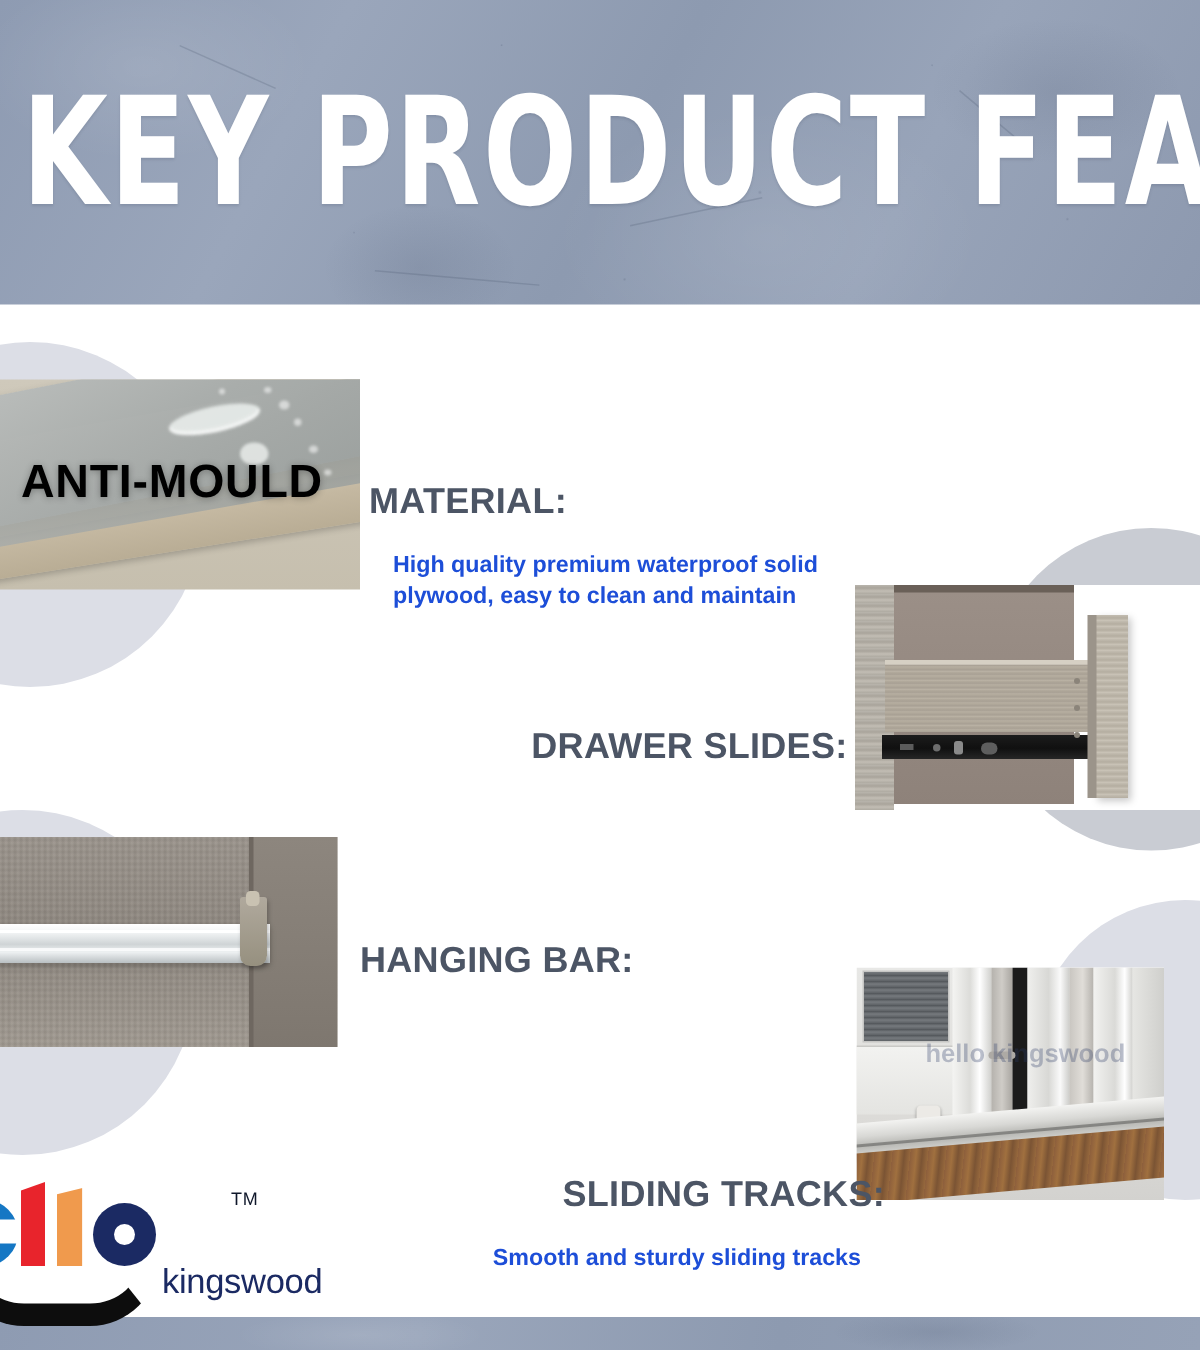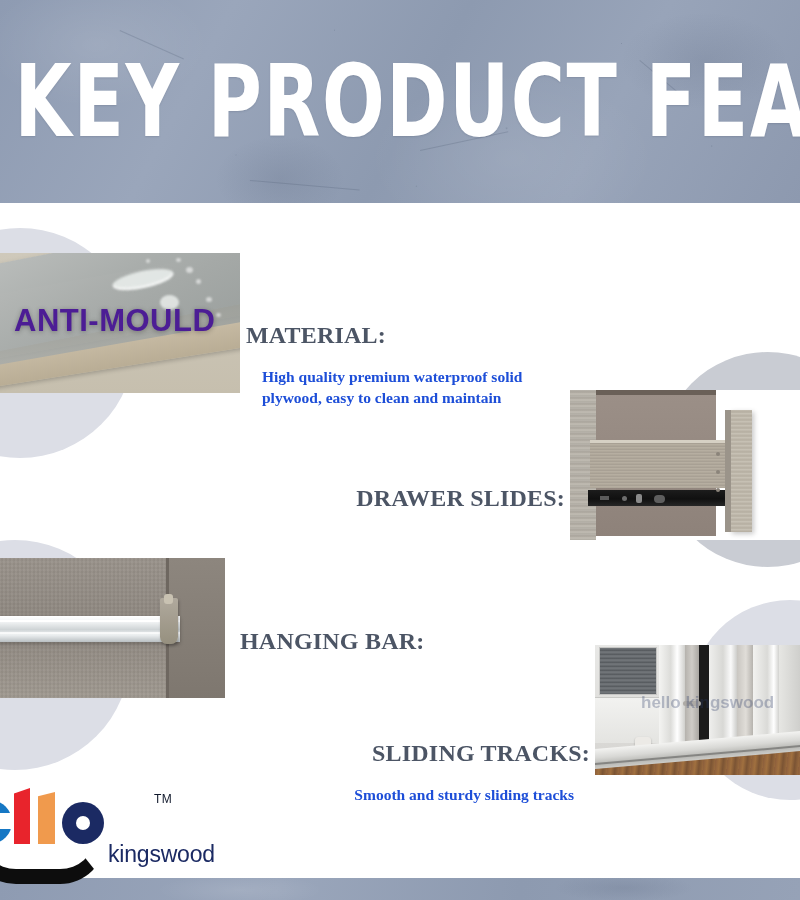--- a/index.html
+++ b/index.html
@@ -97,29 +97,29 @@
 
   
   .dslide { background:#ffffff; }
 
   
   .strack { background:#ffffff; }
 
   
   .photo-label {
     position:absolute; z-index:3;
-    color:#4c1d95;
+    color:#000000;
     font-size:31px; font-weight:bold;
     letter-spacing:.5px;
     text-shadow:0 1px 5px rgba(0,0,0,.30);
     white-space:nowrap;
   }
 
   
-  .feature { position:absolute; z-index:4;font-family:Liberation Serif, serif; }
+  .feature { position:absolute; z-index:4; }
   .feature h2 {
     font-size:24px; font-weight:bold;
     color:#4c5565; letter-spacing:.2px;
     line-height:30px;
     margin:0 0 4px 0;
   }
   .feature p {
     font-size:15.5px; font-weight:bold;
     color:#1d4ed8; line-height:21px;
     margin:16px; white-space:pre-line;
@@ -275,21 +275,21 @@
     <div style="position:absolute; left:-4px; top:74px; width:184px; height:2px; background:rgba(255,255,255,.75);"></div>
 
     <div style="position:absolute; left:160px; top:40px; width:18px; height:46px; background:linear-gradient(180deg,#b0a99d 0%,#96907f 100%); border-radius:2px 2px 7px 7px; box-shadow:1px 2px 3px rgba(0,0,0,.25);"></div>
     <div style="position:absolute; left:164px; top:36px; width:9px; height:10px; border-radius:3px; background:#c9c2b2;"></div>
   </div>
 
   <div class="feature left" style="left:240px; top:626px; width:300px;">
     <h2>HANGING BAR:</h2>
   </div>
 
-  <div class="photo strack" style="left:595px; top:645px; width:205px; height:130px;">
+  <div class="photo strack" style="left:571px; top:645px; width:205px; height:155px;">
 
     <div style="position:absolute; inset:0; background:linear-gradient(180deg,#e8e8e6 0%,#dddcd9 60%,#d3d2cf 100%);"></div>
 
     <div style="position:absolute; left:4px; top:2px; width:58px; height:48px; background:repeating-linear-gradient(0deg,#5e6266 0px,#767a7e 2px,#4f5357 4px); border:1px solid #c6c6c4;"></div>
     <div style="position:absolute; left:0px; top:52px; width:66px; height:46px; background:linear-gradient(180deg,#f2f2f0 0%,#e4e4e1 100%); border-top:1px solid #c9c9c6;"></div>
 
     <div style="position:absolute; left:64px; top:0px; width:26px; height:110px; background:linear-gradient(90deg,#f4f4f2 0%,#dcdcd9 45%,#ffffff 70%,#cfcfcc 100%);"></div>
     <div style="position:absolute; left:90px; top:0px; width:14px; height:110px; background:linear-gradient(90deg,#b5b2ad 0%,#cfccc7 50%,#a9a6a1 100%);"></div>
     <div style="position:absolute; left:104px; top:0px; width:10px; height:100px; background:#1b1b1b;"></div>
     <div style="position:absolute; left:114px; top:0px; width:28px; height:112px; background:linear-gradient(90deg,#efefed 0%,#d8d8d5 50%,#fafafa 78%,#cdcdca 100%);"></div>
@@ -304,21 +304,21 @@
     <div style="position:absolute; left:40px; top:92px; width:16px; height:14px; border-radius:3px; background:#eceae6; box-shadow:0 1px 2px rgba(0,0,0,.3);"></div>
 
     <div style="position:absolute; left:0px; top:104px; width:205px; height:26px; background:linear-gradient(180deg,#f3f3f1 0%,#d8d8d5 35%,#b8b8b4 60%,#e7e7e4 100%); transform:skewY(-5deg); transform-origin:left bottom;"></div>
     <div style="position:absolute; left:0px; top:118px; width:205px; height:2px; background:rgba(90,90,88,.55); transform:skewY(-5deg); transform-origin:left bottom;"></div>
 
     <div style="position:absolute; left:0px; top:124px; width:205px; height:34px; background:repeating-linear-gradient(96deg,#8d5f3c 0px,#a0703f 4px,#7b5434 8px,#96683d 12px); transform:skewY(-5deg); transform-origin:left bottom;"></div>
 
     <div class="wm" style="left:46px; top:48px;">hello kingswood</div>
   </div>
 
-  <div class="feature right" style="left:280px; top:738px; width:310px;">
+  <div class="feature right" style="left:280px; top:782px; width:310px;">
     <h2>SLIDING TRACKS:</h2>
     <p>Smooth and sturdy sliding tracks</p>
   </div>
 
   <div class="logo" style="left:8px; top:790px;">
     <div class="mark">
       <span class="letter-e"></span>
       <span class="bar-red"></span>
       <span class="bar-org"></span>
       <span class="letter-o"></span>

